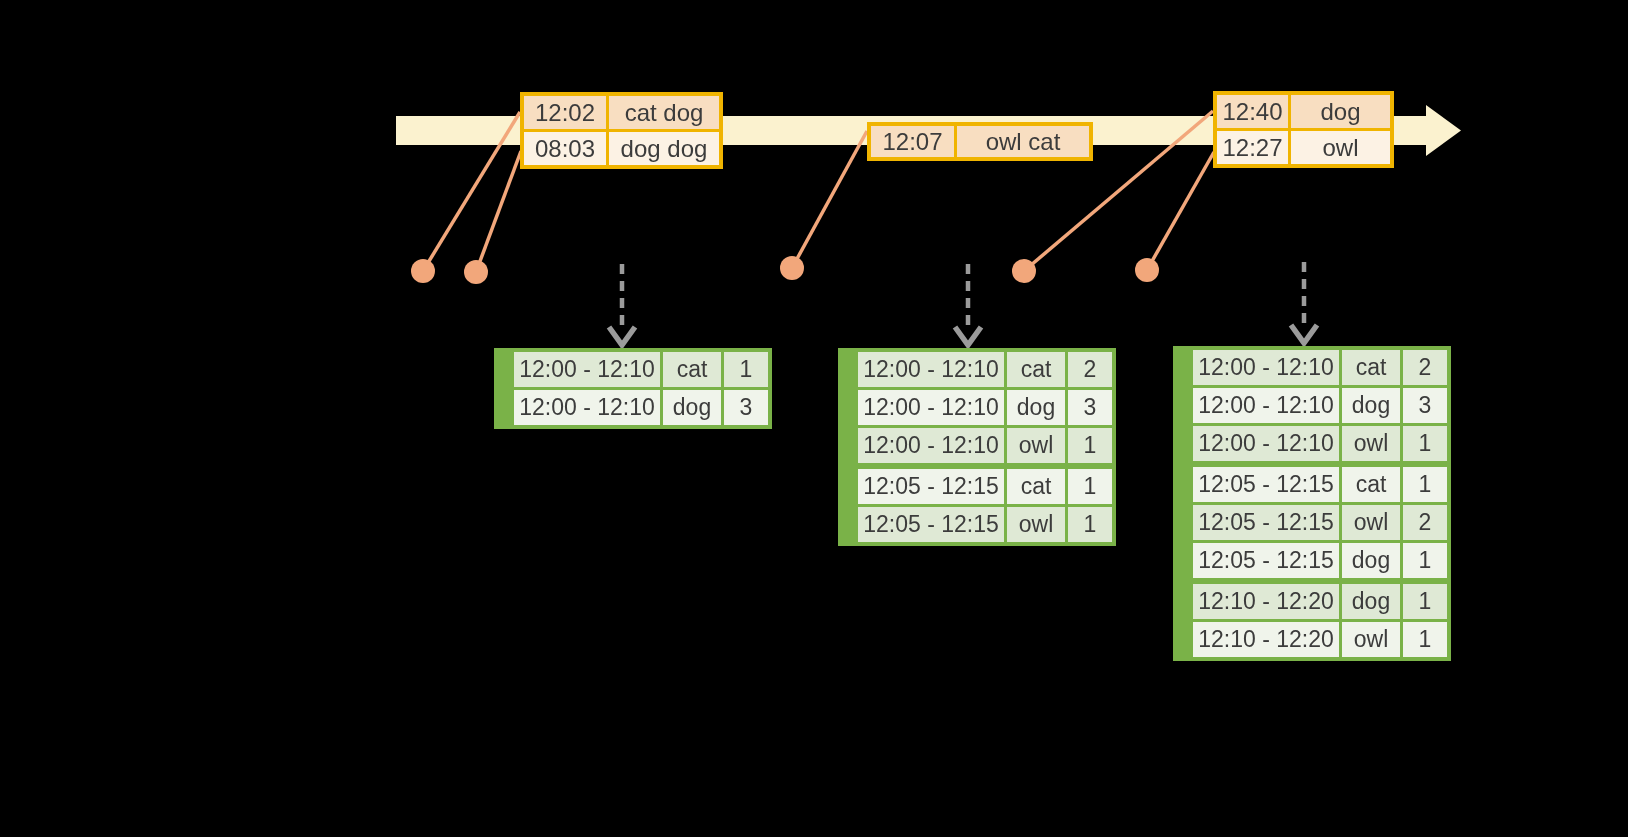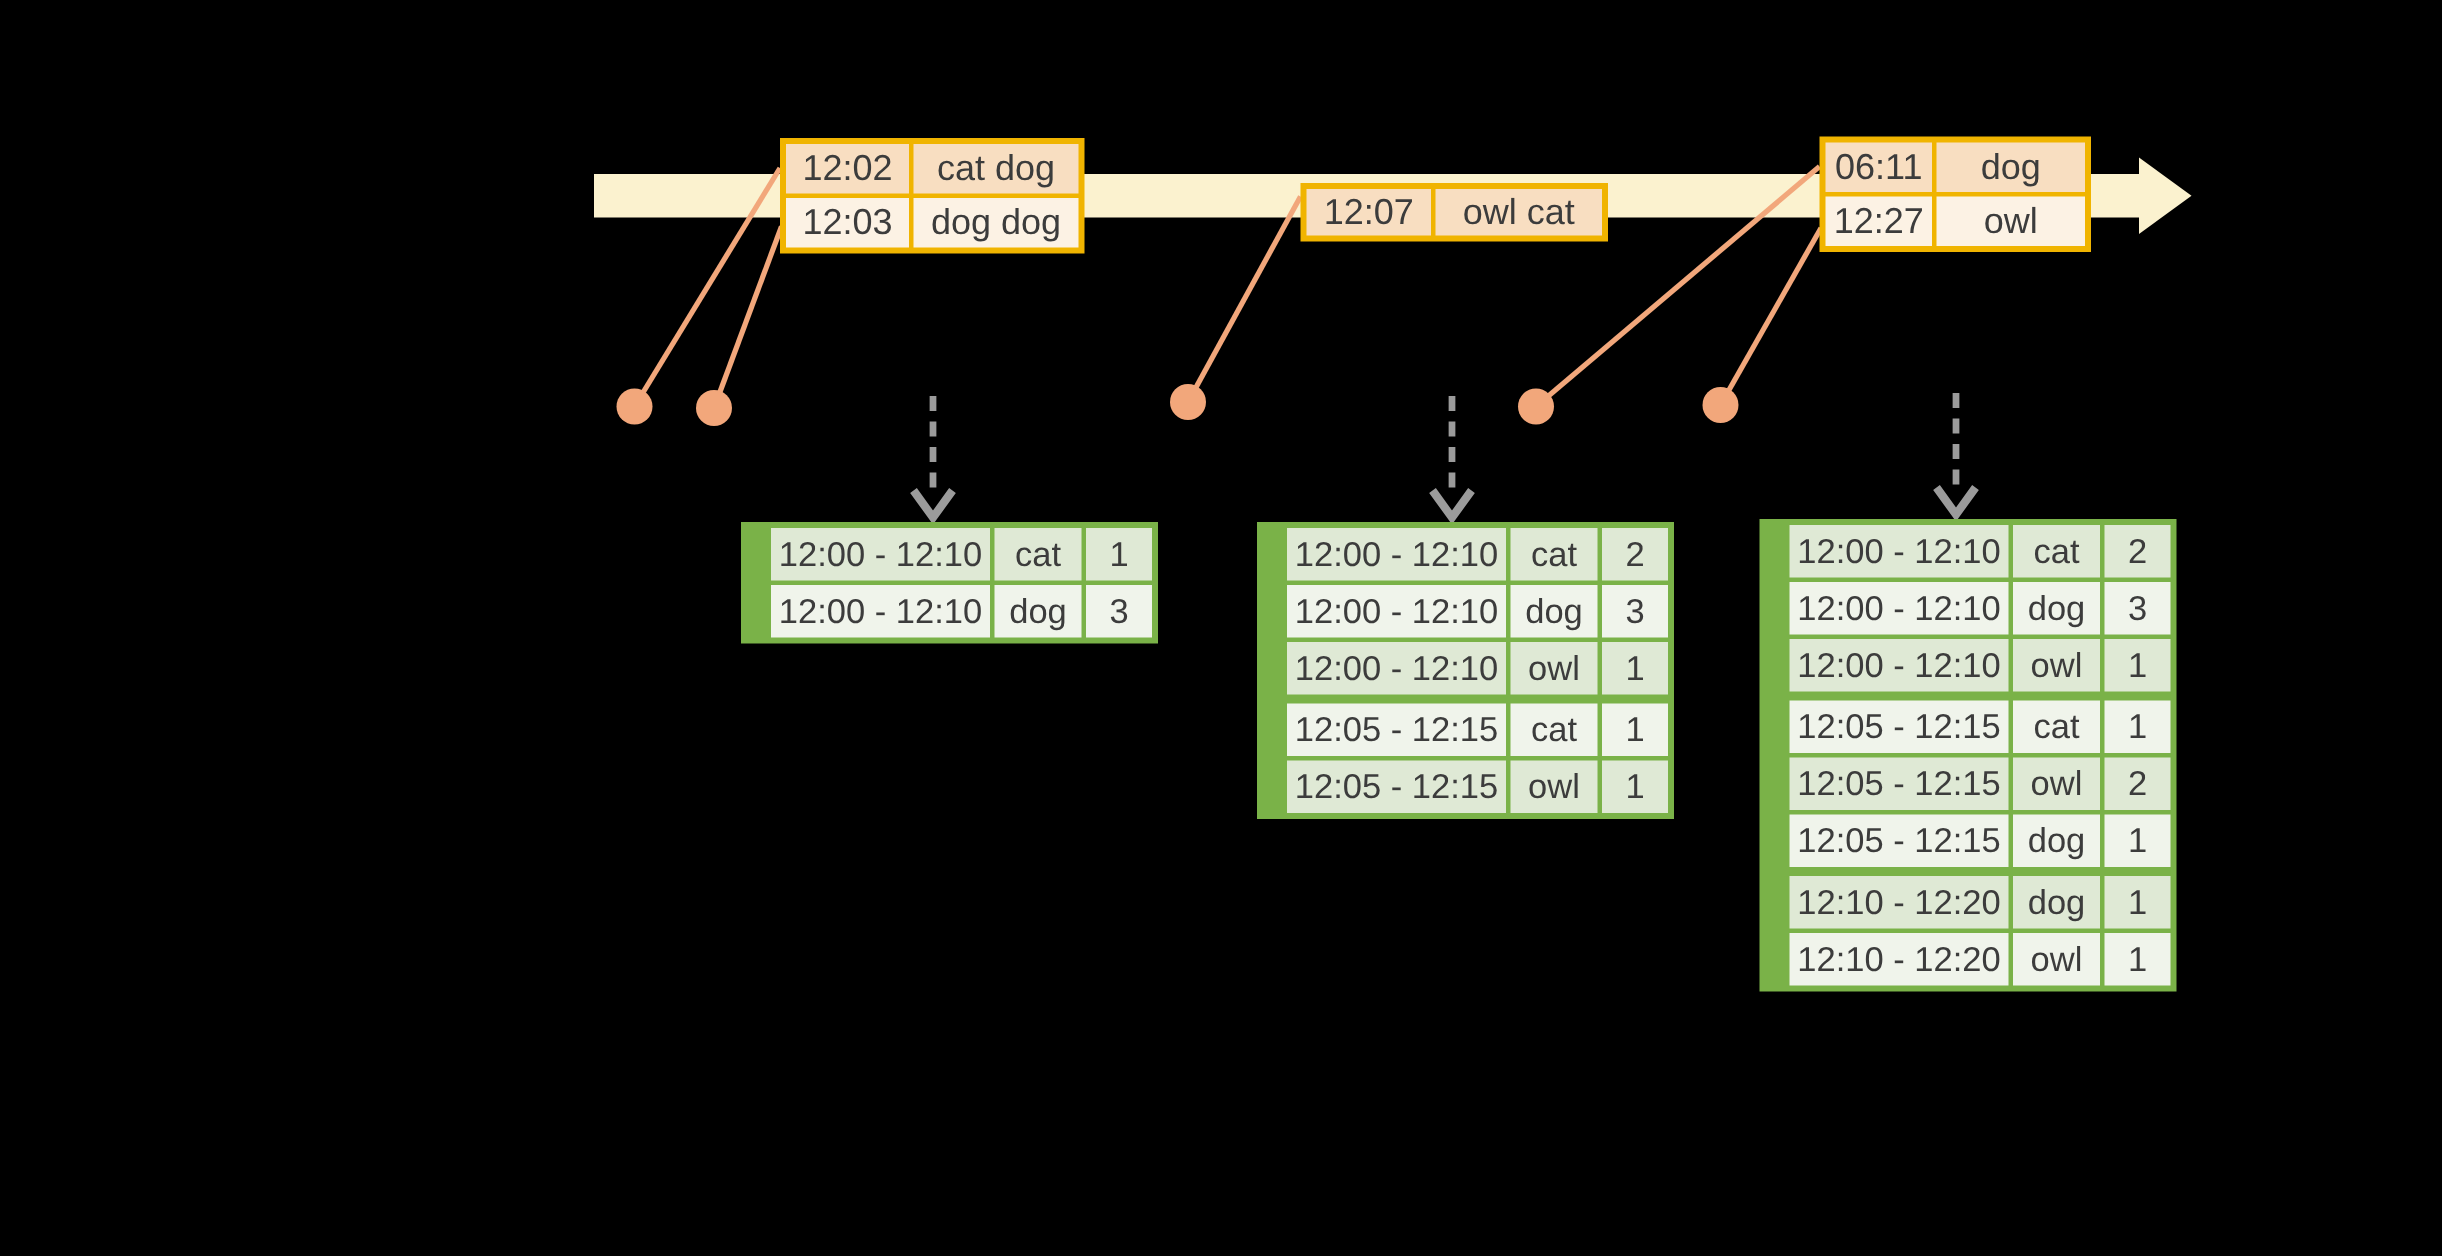--- a/index.html
+++ b/index.html
@@ -13,21 +13,21 @@
 
   
   .etable{position:absolute;background:#f0b400;padding:4px;
           display:flex;flex-direction:column;gap:3px;}
   .erow{display:flex;gap:3px;}
   .ecell{height:33px;line-height:33px;text-align:center;font-size:24px;}
   .t2 .ecell{height:31px;line-height:31px;}
   .edark{background:#f8dec1;}
   .elight{background:#fcf2e4;}
   .t1 .w-time{width:82px}  .t1 .w-words{width:110px}
-  .t2 .w-time{width:83px}  .t2 .w-words{width:111px}
+  .t2 .w-time{width:83px}  .t2 .w-words{width:132px}
   .t3 .w-time{width:71px}  .t3 .w-words{width:99px}
 
   
   .gtable{position:absolute;background:#7ab248;padding:4px;
           display:flex;flex-direction:column;gap:3px;}
   .grow{display:flex;gap:3px;padding-left:16px;}
   .grow.sep{margin-top:3px;} 
   .gcell{height:35px;line-height:35px;text-align:center;font-size:23px;}
   .gdark{background:#dfe9d5;}
   .glight{background:#f0f4eb;}
@@ -66,35 +66,35 @@
     <line x1="1304" y1="234" x2="1304" y2="298" stroke-width="4.5" stroke-dasharray="10 7" stroke="#9b9b9b"></line>
     <polyline points="1291,297 1304,315 1317,297" fill="none" stroke-width="5.5" stroke="#9b9b9b"></polyline>
   </svg>
 
   <div class="etable t1" style="left:520px;top:64px">
     <div class="erow">
       <div class="ecell edark w-time">12:02</div>
       <div class="ecell edark w-words">cat dog</div>
     </div>
     <div class="erow">
-      <div class="ecell elight w-time">12:03</div>
+      <div class="ecell elight w-time">08:03</div>
       <div class="ecell elight w-words">dog dog</div>
     </div>
   </div>
 
   <div class="etable t2" style="left:867px;top:94px">
     <div class="erow">
       <div class="ecell edark w-time">12:07</div>
       <div class="ecell edark w-words">owl cat</div>
     </div>
   </div>
 
   <div class="etable t3" style="left:1213px;top:63px">
     <div class="erow">
-      <div class="ecell edark w-time">06:11</div>
+      <div class="ecell edark w-time">12:40</div>
       <div class="ecell edark w-words">dog</div>
     </div>
     <div class="erow">
       <div class="ecell elight w-time">12:27</div>
       <div class="ecell elight w-words">owl</div>
     </div>
   </div>
 
   <div class="gtable g1" style="left:494px;top:320px">
     <div class="grow">

